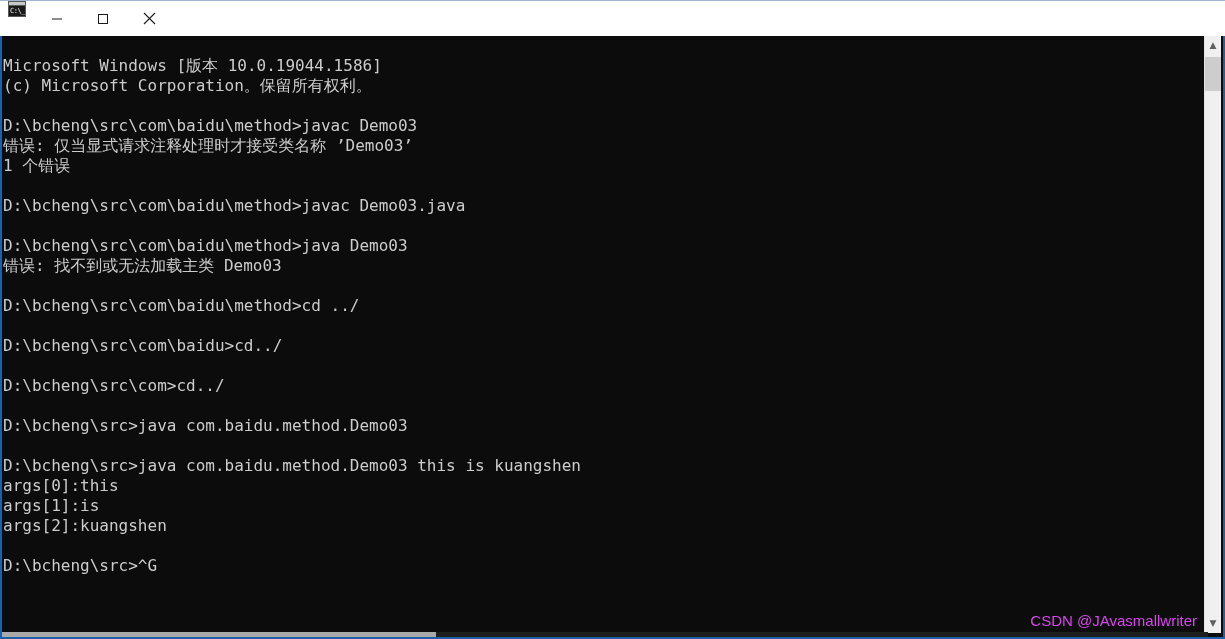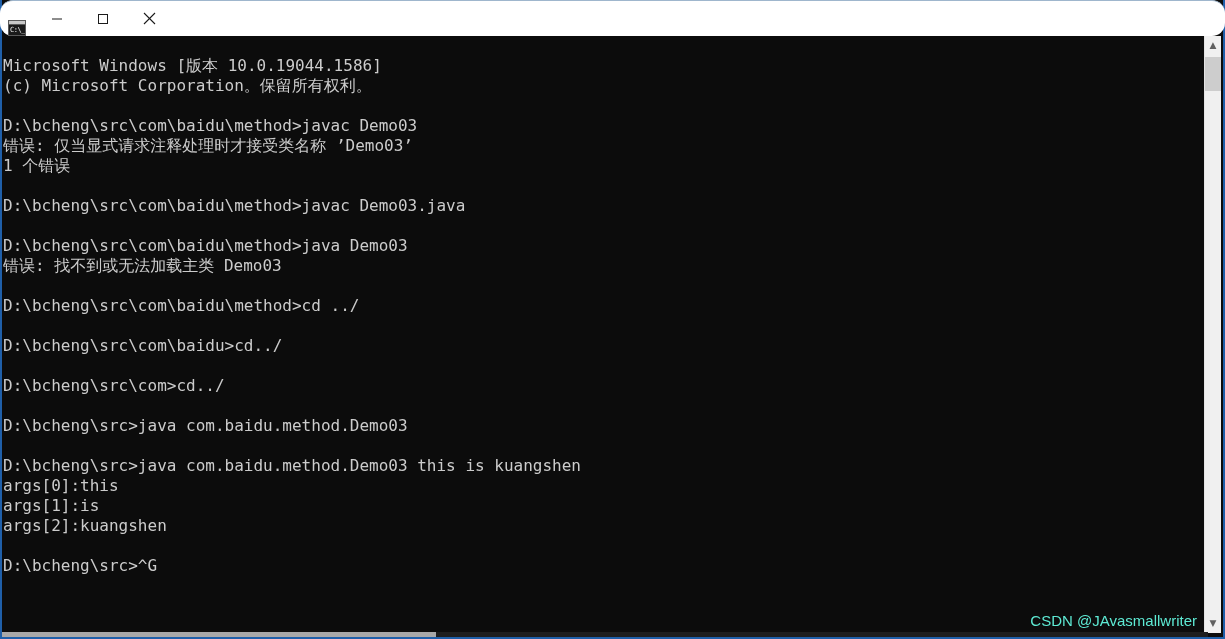--- a/index.html
+++ b/index.html
@@ -25,22 +25,21 @@
 
   
   #titlebar {
     position: absolute;
     left: -2px; top: 0;
     width: 1225px; height: 36px;
     background: #ffffff;
     border-top: 1px solid #9fb6cd;
     box-sizing: border-box;
     display: flex;
-    align-items: flex-end;
-    border-radius: 13px;
+    align-items: flex-start;
   }
   #title-icon {
     width: 18px; height: 16px;
     margin-left: 8px; margin-right: 8px;
     position: relative;
     flex: 0 0 auto;
     background: #f4f4f4;
     border: 1px solid #5a5a5a;
     box-sizing: border-box;
     overflow: hidden;
@@ -160,21 +159,21 @@
     right: 0; height: 5px;
     background: #1e1e1e;
   }
 
   
   #watermark {
     position: absolute;
     right: 26px; bottom: 8px;
     font-family: "Liberation Sans", sans-serif;
     font-size: 15px;
-    color: #5eead4;
+    color: #d946ef;
     white-space: nowrap;
     pointer-events: none;
   }
 </style>
 </head>
 <body>
 
 <div id="window">
 
   <div id="titlebar">

